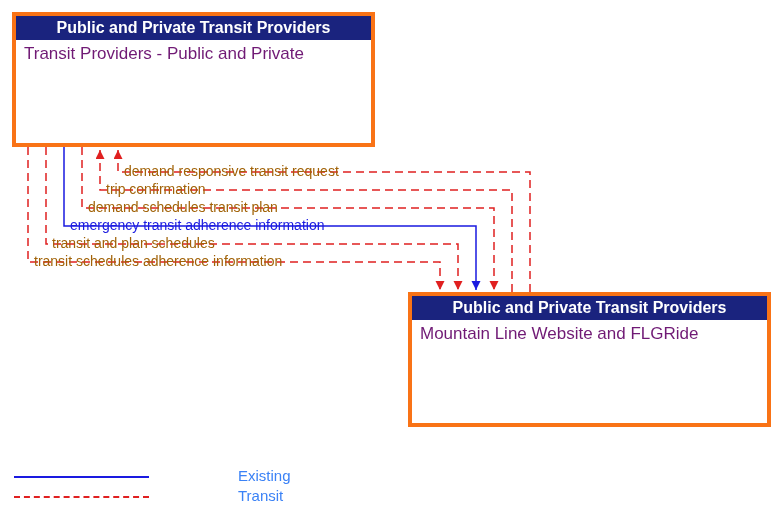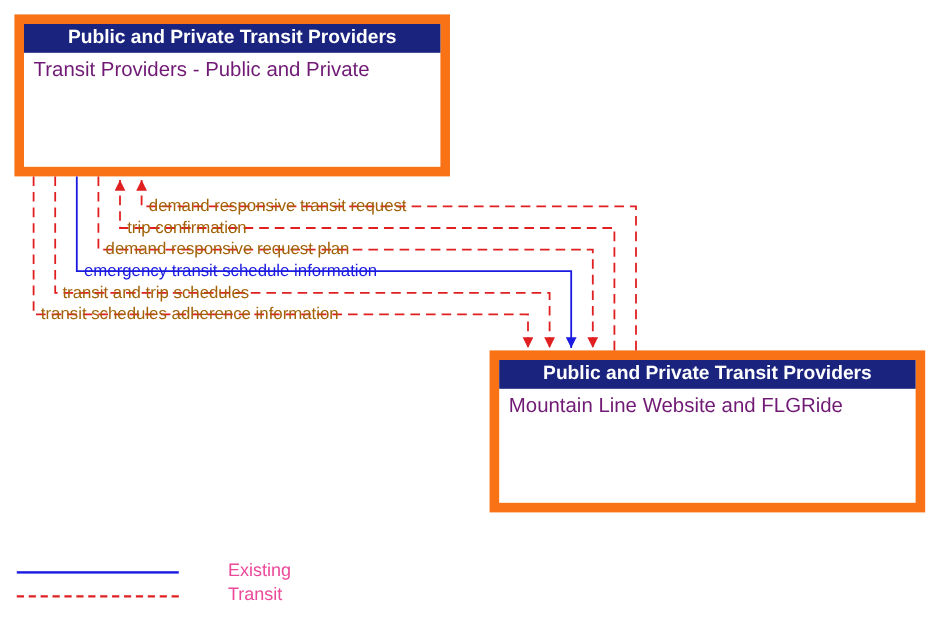--- a/index.html
+++ b/index.html
@@ -6,21 +6,21 @@
     margin: 0;
     padding: 0;
     width: 783px;
     height: 523px;
     position: relative;
     font-family: Arial, sans-serif;
     background: white;
   }
   .box {
     position: absolute;
-    border: 8px solid #f97316;
+    border: 4px solid #f97316;
     background: white;
     box-sizing: border-box;
   }
   .box-header {
     background: #1a237e;
     color: white;
     text-align: center;
     padding: 3px 8px;
     font-size: 16px;
     font-weight: bold;
@@ -41,21 +41,22 @@
   .legend-line {
     position: absolute;
     height: 0;
     width: 135px;
   }
   .legend-line.blue { border-top: 2px solid #1a1ae0; }
   .legend-line.red  { border-top: 2px dashed #e02020; }
   .legend-text {
     position: absolute;
     font-size: 15px;
-    color: #ec4899;
+    color: #3b82f6;
+    margin-left: 48px;
   }
   svg.connections {
     position: absolute;
     left: 0; top: 0;
     width: 783px; height: 523px;
     pointer-events: none;
   }
 </style>
 </head>
 <body>
@@ -88,22 +89,22 @@
 
   <path d="M 64 147 L 64 226 L 476 226 L 476 290" stroke="#1a1ae0" stroke-width="1.5" fill="none" marker-end="url(#arr-blue)"></path>
 
   <path d="M 46 147 L 46 244 L 458 244 L 458 290" stroke="#e02020" stroke-width="1.5" fill="none" stroke-dasharray="8,5" marker-end="url(#arr-red)"></path>
 
   <path d="M 28 147 L 28 262 L 440 262 L 440 290" stroke="#e02020" stroke-width="1.5" fill="none" stroke-dasharray="8,5" marker-end="url(#arr-red)"></path>
 </svg>
 
 <div class="flow-label red" style="left:124px; top:163px;">demand responsive transit request</div>
 <div class="flow-label red" style="left:106px; top:181px;">trip confirmation</div>
-<div class="flow-label red" style="left:88px; top:199px;">demand responsive request plan</div>
-<div class="flow-label blue" style="left:70px; top:217px;">emergency transit schedule information</div>
-<div class="flow-label red" style="left:52px; top:235px;">transit and trip schedules</div>
+<div class="flow-label red" style="left:88px; top:199px;">demand schedules transit plan</div>
+<div class="flow-label blue" style="left:70px; top:217px;">emergency transit adherence information</div>
+<div class="flow-label red" style="left:52px; top:235px;">transit and plan schedules</div>
 <div class="flow-label red" style="left:34px; top:253px;">transit schedules adherence information</div>
 
 <div class="legend-line blue" style="left:14px; top:476px;"></div>
 <div class="legend-text" style="left:190px; top:467px;">Existing</div>
 
 <div class="legend-line red" style="left:14px; top:496px;"></div>
 <div class="legend-text" style="left:190px; top:487px;">Transit</div>
 
 </body></html>

